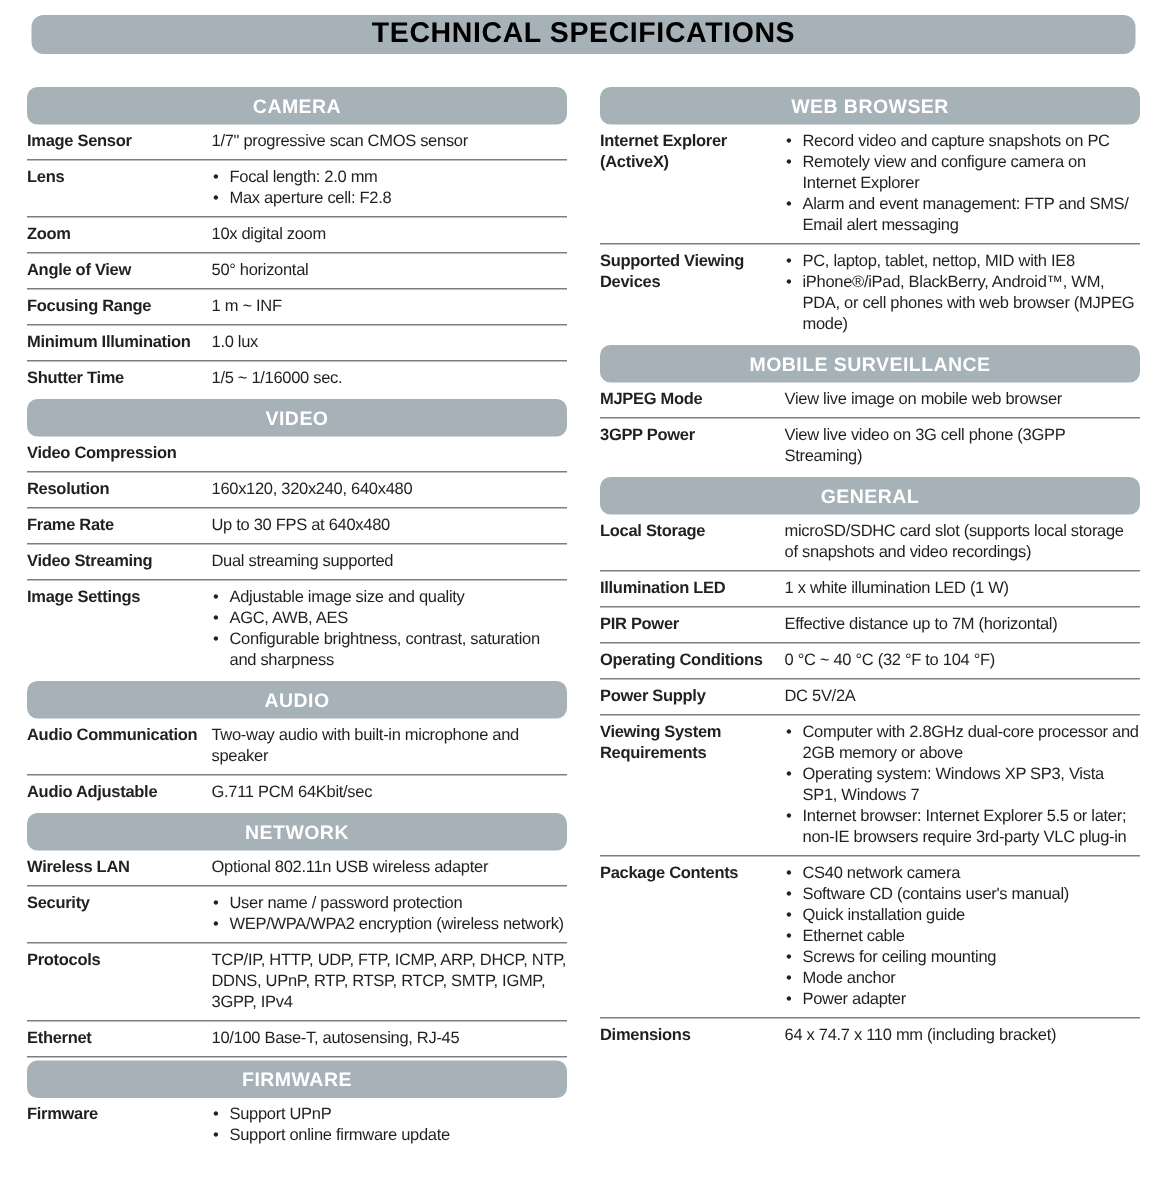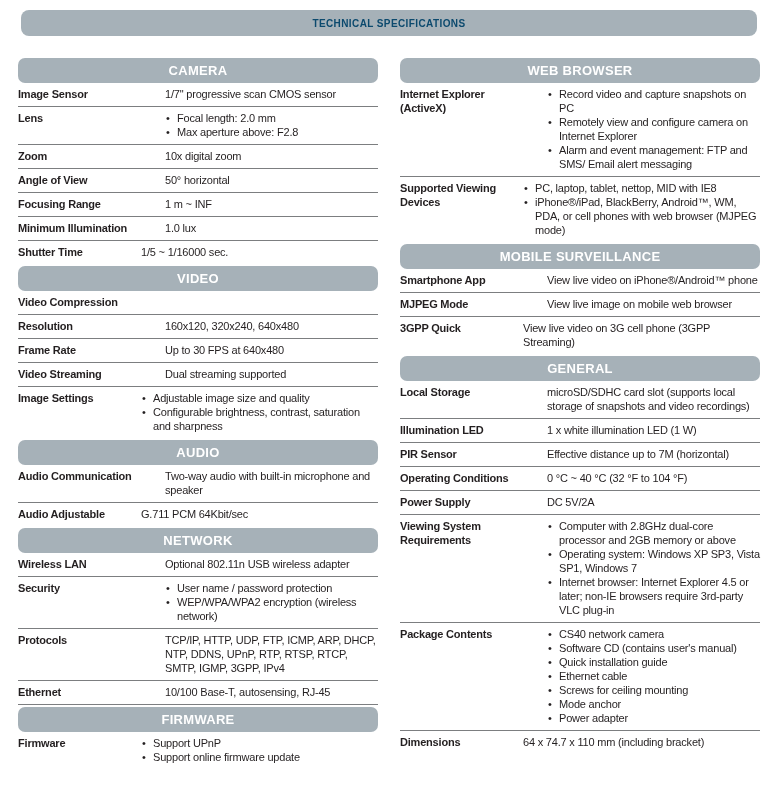--- a/index.html
+++ b/index.html
@@ -17,23 +17,23 @@
     overflow: hidden;
   }
   .title-bar {
     position: absolute;
     left: 21px;
     top: 10px;
     width: 736px;
     height: 26px;
     background: #a6b1b8;
     border-radius: 8px;
-    color: #0c4a6e;
+    color: #000000;
     font-weight: bold;
-    font-size: 10px;
+    font-size: 19px;
     letter-spacing: 0.4px;
     display: flex;
     align-items: center;
     justify-content: center;
   }
   .columns {
     position: absolute;
     top: 56px;
     left: 18px;
     width: 745px;
@@ -52,21 +52,21 @@
     padding: 5px 1px;
     margin-top: 2px;
   }
   .spec-row {
     display: flex;
     padding: 4px 0 5px 0;
     font-size: 11px;
     line-height: 14px;
     letter-spacing: -0.2px;
   }
-  .spec-row.with-divider { border-bottom: 1px solid #7c7e80; gap: 24px; }
+  .spec-row.with-divider { border-bottom: 1px solid #7c7e80; }
   .spec-label {
     flex: 0 0 115px;
     padding-right: 8px;
     font-weight: bold;
   }
   .spec-value { flex: 1; }
   ul.bullets {
     flex: 1;
     margin: 0;
     padding: 0;
@@ -92,21 +92,21 @@
     <div class="col" id="col-left">
         <div class="section-header">CAMERA</div>
         <div class="spec-row with-divider">
           <div class="spec-label">Image Sensor</div>
           <div class="spec-value">1/7" progressive scan CMOS sensor</div>
         </div>
         <div class="spec-row with-divider">
           <div class="spec-label">Lens</div>
           <ul class="bullets">
             <li>Focal length: 2.0 mm</li>
-            <li>Max aperture above: F2.8</li>
+            <li>Max aperture cell: F2.8</li>
           </ul>
         </div>
         <div class="spec-row with-divider">
           <div class="spec-label">Zoom</div>
           <div class="spec-value">10x digital zoom</div>
         </div>
         <div class="spec-row with-divider">
           <div class="spec-label">Angle of View</div>
           <div class="spec-value">50° horizontal</div>
         </div>
@@ -135,20 +135,21 @@
           <div class="spec-value">Up to 30 FPS at 640x480</div>
         </div>
         <div class="spec-row with-divider">
           <div class="spec-label">Video Streaming</div>
           <div class="spec-value">Dual streaming supported</div>
         </div>
         <div class="spec-row">
           <div class="spec-label">Image Settings</div>
           <ul class="bullets">
             <li>Adjustable image size and quality</li>
+            <li>AGC, AWB, AES</li>
             <li>Configurable brightness, contrast, saturation and sharpness</li>
           </ul>
         </div>
         <div class="section-header">AUDIO</div>
         <div class="spec-row with-divider">
           <div class="spec-label">Audio Communication</div>
           <div class="spec-value">Two-way audio with built-in microphone and speaker</div>
         </div>
         <div class="spec-row">
           <div class="spec-label">Audio Adjustable</div>
@@ -195,58 +196,54 @@
         </div>
         <div class="spec-row">
           <div class="spec-label">Supported Viewing Devices</div>
           <ul class="bullets">
             <li>PC, laptop, tablet, nettop, MID with IE8</li>
             <li>iPhone®/iPad, BlackBerry, Android™, WM, PDA, or cell phones with web browser (MJPEG mode)</li>
           </ul>
         </div>
         <div class="section-header">MOBILE SURVEILLANCE</div>
         <div class="spec-row with-divider">
-          <div class="spec-label">Smartphone App</div>
-          <div class="spec-value">View live video on iPhone®/Android™ phone</div>
-        </div>
-        <div class="spec-row with-divider">
           <div class="spec-label">MJPEG Mode</div>
           <div class="spec-value">View live image on mobile web browser</div>
         </div>
         <div class="spec-row">
-          <div class="spec-label">3GPP Quick</div>
+          <div class="spec-label">3GPP Power</div>
           <div class="spec-value">View live video on 3G cell phone (3GPP Streaming)</div>
         </div>
         <div class="section-header">GENERAL</div>
         <div class="spec-row with-divider">
           <div class="spec-label">Local Storage</div>
           <div class="spec-value">microSD/SDHC card slot (supports local storage of snapshots and video recordings)</div>
         </div>
         <div class="spec-row with-divider">
           <div class="spec-label">Illumination LED</div>
           <div class="spec-value">1 x white illumination LED (1 W)</div>
         </div>
         <div class="spec-row with-divider">
-          <div class="spec-label">PIR Sensor</div>
+          <div class="spec-label">PIR Power</div>
           <div class="spec-value">Effective distance up to 7M (horizontal)</div>
         </div>
         <div class="spec-row with-divider">
           <div class="spec-label">Operating Conditions</div>
           <div class="spec-value">0 °C ~ 40 °C (32 °F to 104 °F)</div>
         </div>
         <div class="spec-row with-divider">
           <div class="spec-label">Power Supply</div>
           <div class="spec-value">DC 5V/2A</div>
         </div>
         <div class="spec-row with-divider">
           <div class="spec-label">Viewing System Requirements</div>
           <ul class="bullets">
             <li>Computer with 2.8GHz dual-core processor and 2GB memory or above</li>
             <li>Operating system: Windows XP SP3, Vista SP1, Windows 7</li>
-            <li>Internet browser: Internet Explorer 4.5 or later; non-IE browsers require 3rd-party VLC plug-in</li>
+            <li>Internet browser: Internet Explorer 5.5 or later; non-IE browsers require 3rd-party VLC plug-in</li>
           </ul>
         </div>
         <div class="spec-row with-divider">
           <div class="spec-label">Package Contents</div>
           <ul class="bullets">
             <li>CS40 network camera</li>
             <li>Software CD (contains user's manual)</li>
             <li>Quick installation guide</li>
             <li>Ethernet cable</li>
             <li>Screws for ceiling mounting</li>

